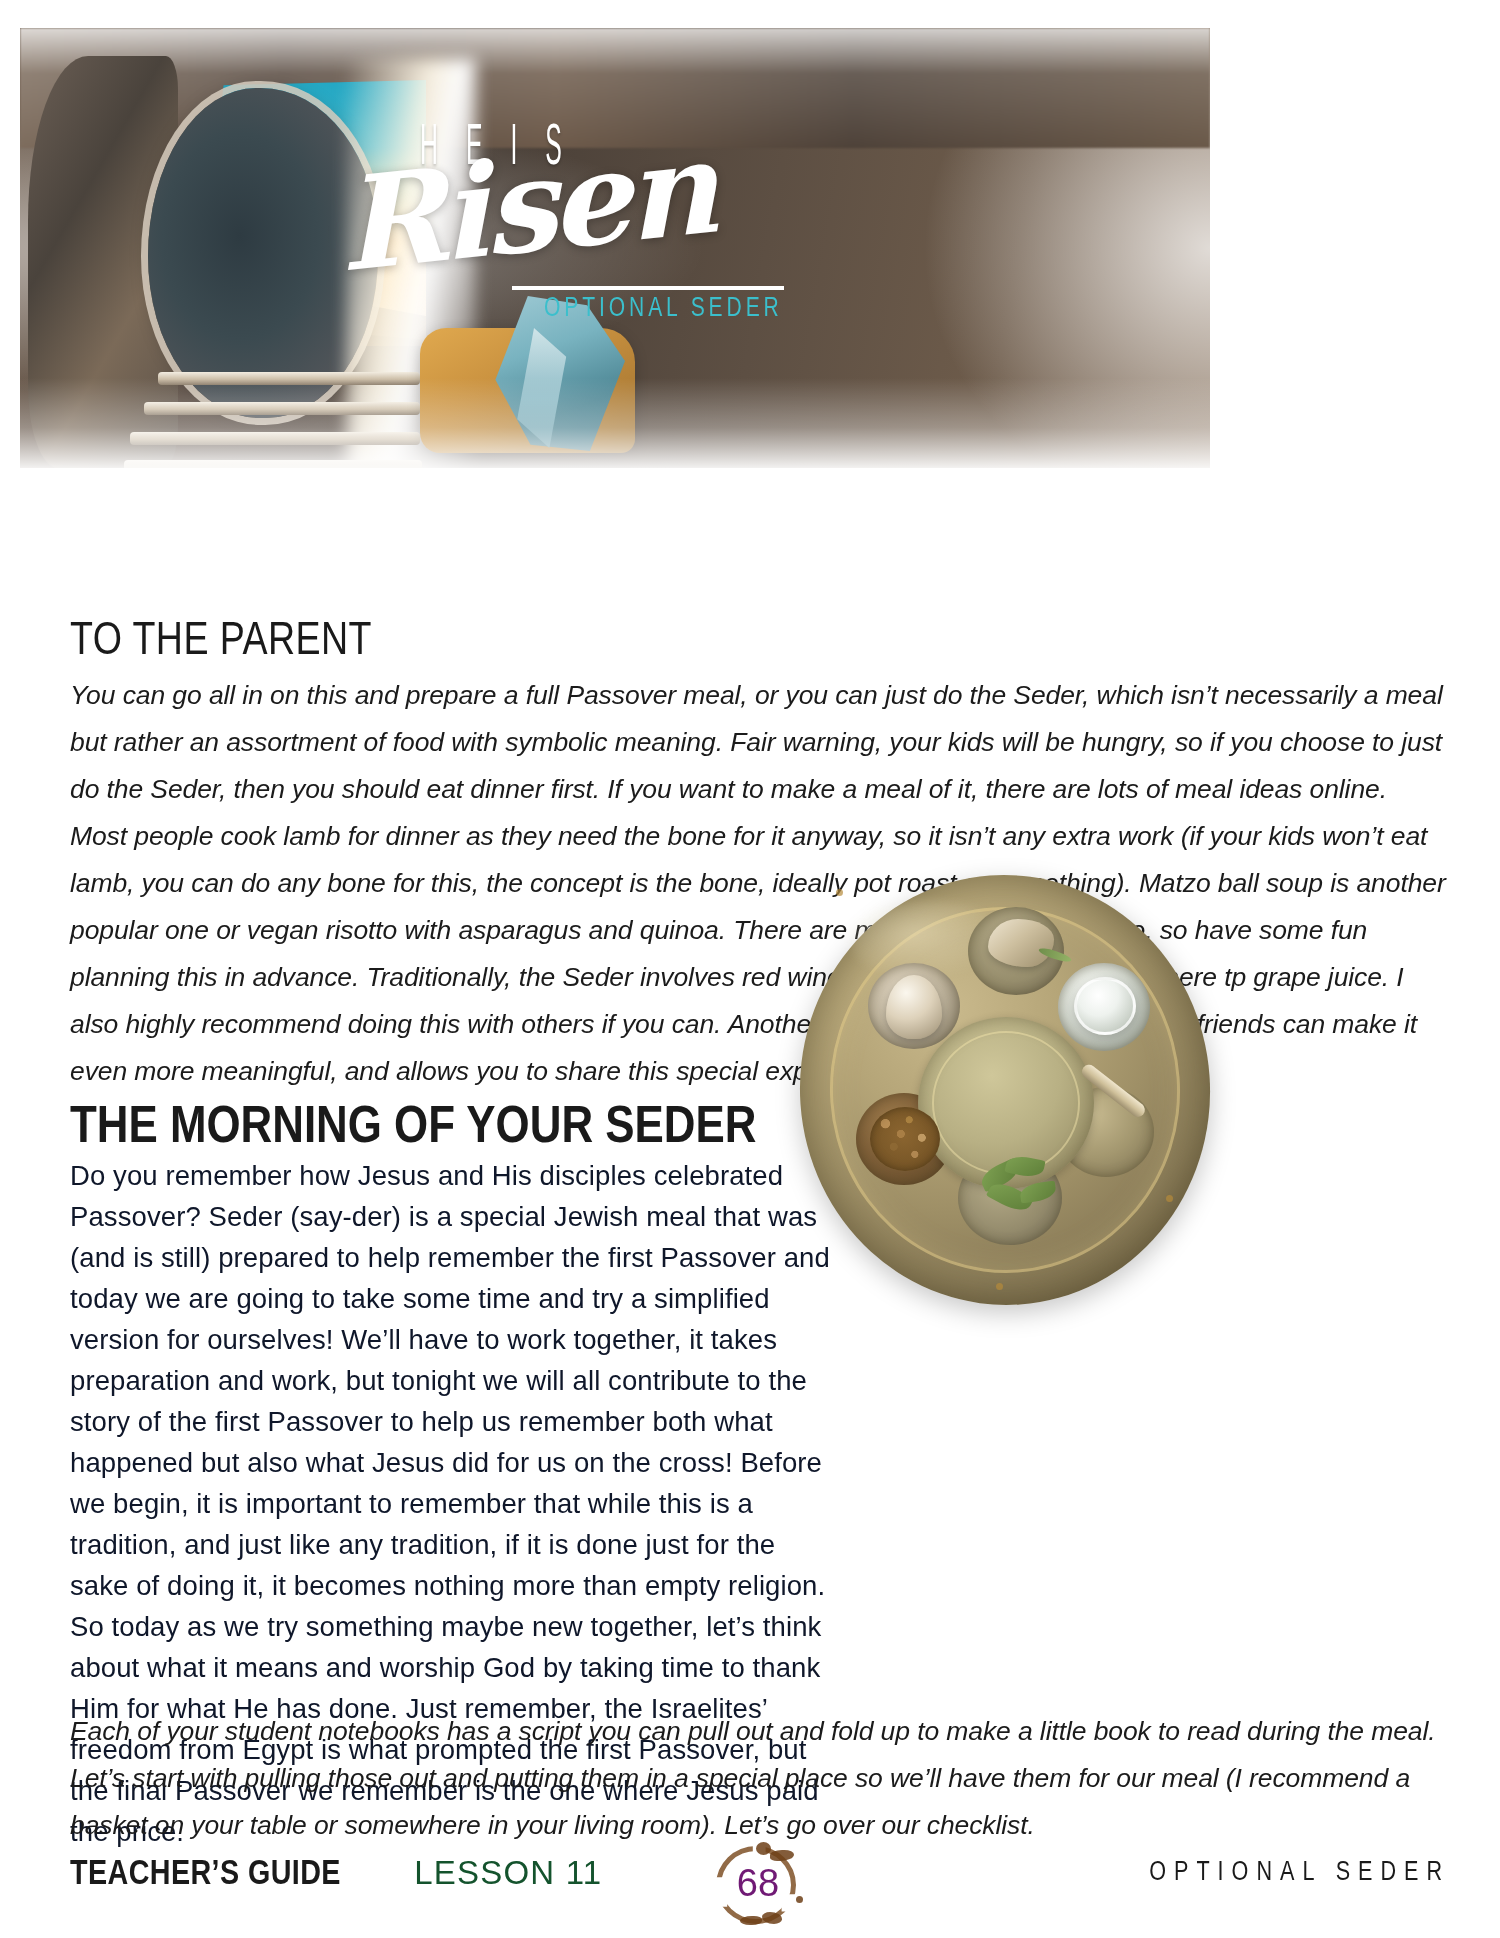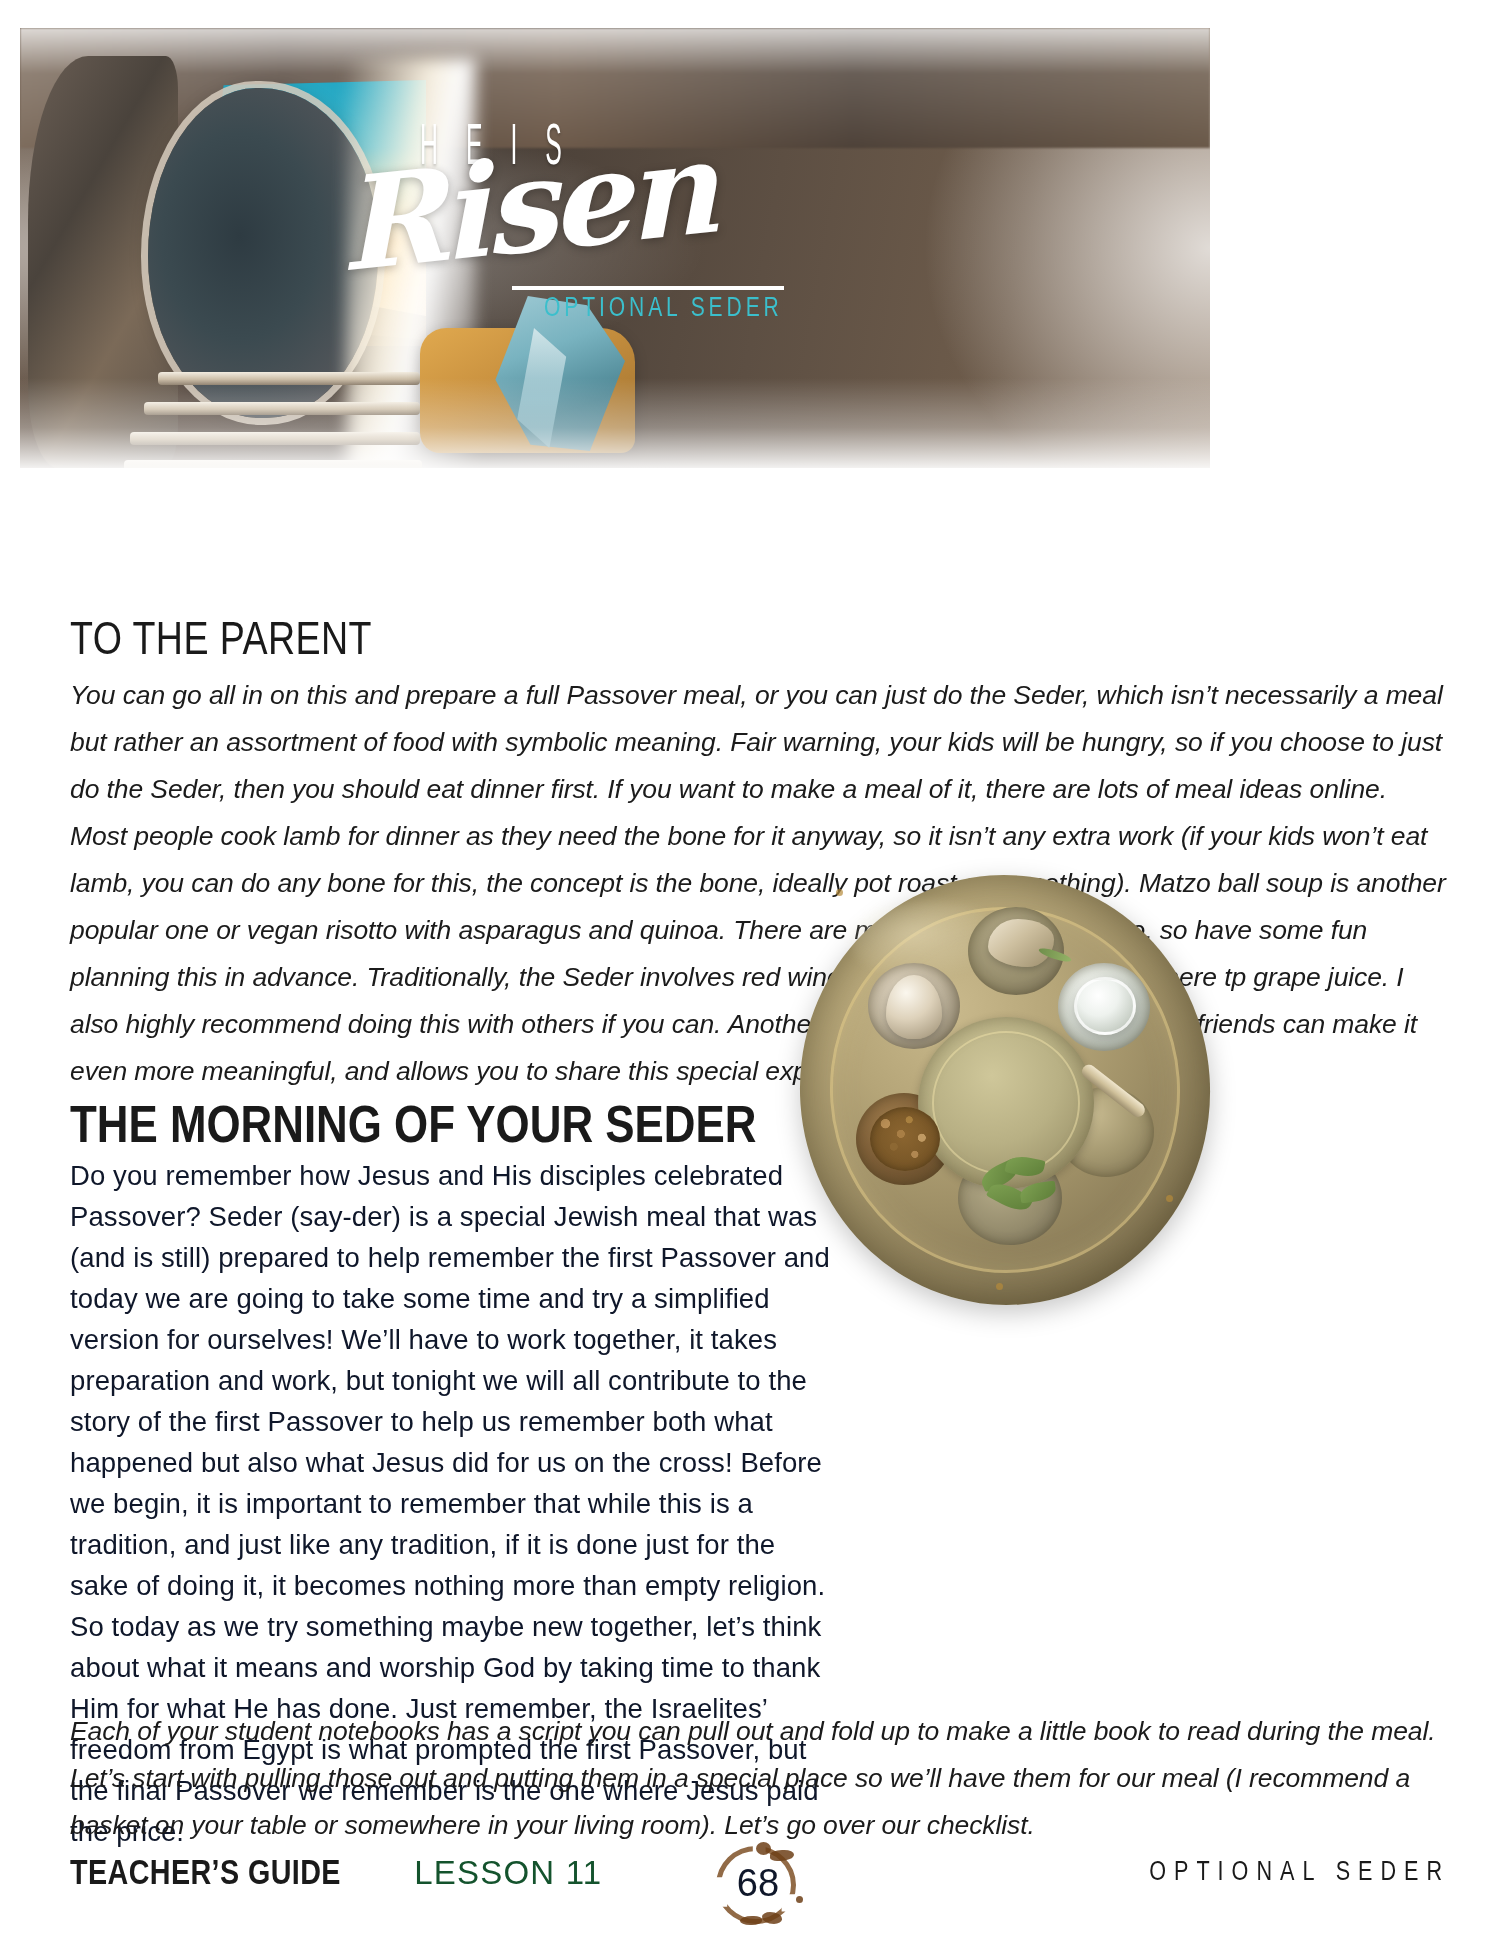--- a/index.html
+++ b/index.html
@@ -352,21 +352,21 @@
   }
   .cb1 { left: 56px; top: 2px;  width: 15px; height: 13px; }
   .cb2 { left: 70px; top: 10px; width: 24px; height: 11px; border-radius: 50% 40% 60% 30%; }
   .cb3 { left: 40px; top: 76px; width: 22px; height: 9px;  border-radius: 60% 40% 50% 50%; }
   .cb4 { left: 62px; top: 72px; width: 20px; height: 12px; border-radius: 40% 60% 40% 60%; }
   .cb5 { left: 96px; top: 56px; width: 7px;  height: 7px; }
   .pagenum {
     position: absolute; left: 0; top: 22px; width: 116px;
     text-align: center;
     font-family: "Liberation Sans Narrow", "Liberation Sans", sans-serif;
-    font-size: 38px; font-weight: 300; color: #0f172a;
+    font-size: 38px; font-weight: 300; color: #701a75;
   }
 </style>
 </head>
 <body>
 
 <div class="banner">
   <div class="banner-art"></div>
   <div class="rock-top"></div>
 
   <div class="tomb">

